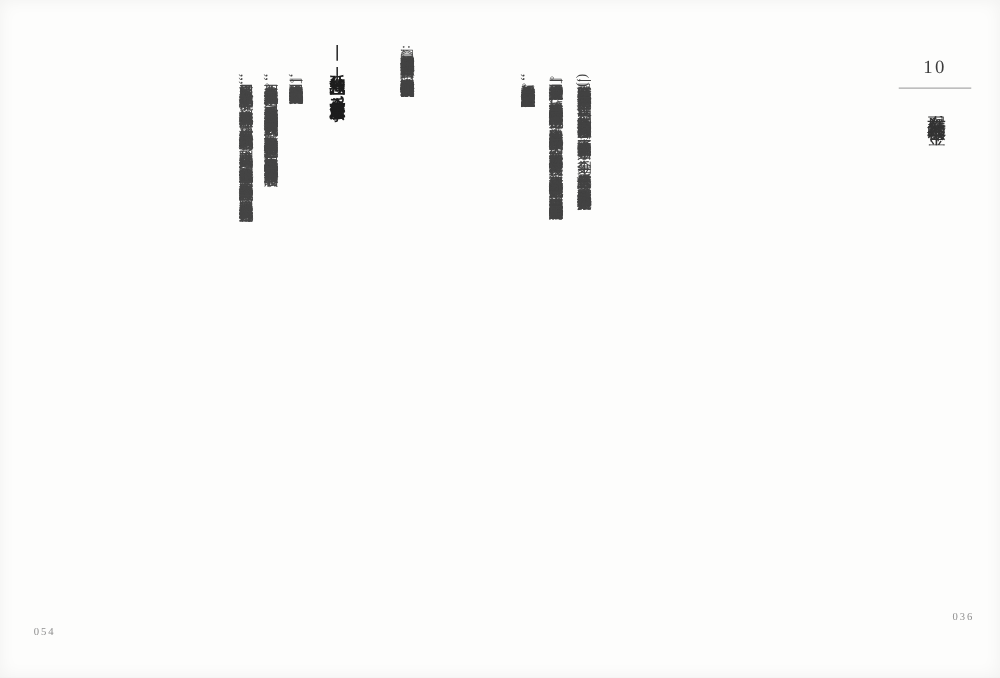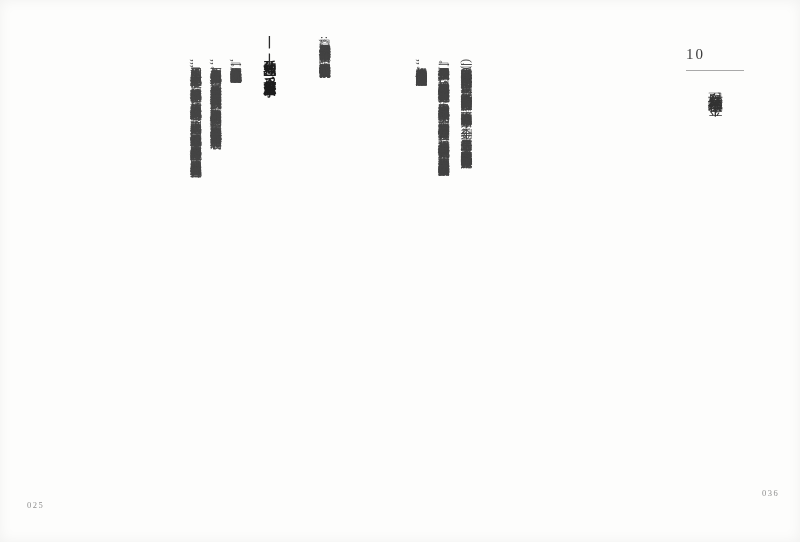--- a/index.html
+++ b/index.html
@@ -11,22 +11,22 @@
     overflow:hidden;
     position:relative;
   }
   .spread {
     position:absolute; inset:0;
     background:#fdfdfc;
     box-shadow:inset 0 0 14px rgba(0,0,0,0.05);
   }
   
   .chapter-head {
-    position:absolute; top:46px; left:686px; width:58px;
-    text-align:left;
+    position:absolute; top:46px; left:719px; width:58px;
+    text-align:center;
   }
   .chapter-number {
     font-size:15px; letter-spacing:2px; color:#3b3b3b;
   }
   .chapter-rule {
     border:0; border-top:1px solid #a9a9a9; margin:7px 0 9px;
   }
   .chapter-title {
     writing-mode:vertical-rl; text-orientation:mixed;
     margin:0 auto; font-weight:normal;
@@ -103,15 +103,15 @@
     <h2 class="ext-heading">
       <span class="dash">—</span><span>延伸知識</span><span class="dash">—</span><span>千金一笑是怎麼回事?</span>
     </h2>
     <div class="ext-body">
         <p>千金一笑源於周幽王「烽火戲諸侯」的故事,周幽王也因此成為史書中君王沉溺於女色而致亡國的典型事例。</p>
         <p>西周末年,周宣王死後由他的兒子宮涅繼位,是為周幽王。周幽王是個荒淫無道的昏君,對內重用佞臣虢石父,剝削百姓,使社會貧富差距大增;對外則攻伐犬戎而大敗。對於大臣襃珦的勸諫,周幽王非但不聽,反而把襃珦關起來。襃族人聽說周幽王好美色,就找了一個能歌善舞的漂亮姑娘,取名為襃姒,獻給幽王,替襃珦贖罪。</p>
         <p>周幽王見了襃姒,驚為天人,馬上立她為妃,寵愛非常。襃姒雖然生得豔如桃李,但卻冷若冰霜。為了博襃姒一笑,周幽王聽從虢石父的建議,帶襃姒到驪山遊玩。到了晚上,幽王命人把烽火點了起來。烽火本是古代敵寇侵犯時的緊急軍事報警信號。由國都到邊鎮要塞,每隔一段距離就要設置一座烽火台。一旦國家遭遇襲擊,哨兵就會立刻點燃烽火,鄰近烽火台也會</p>
       </div>
   </div>
 
-  <div class="page-num pn-left">025</div>
+  <div class="page-num pn-left">054</div>
 
 </div>
 
 </body></html>

